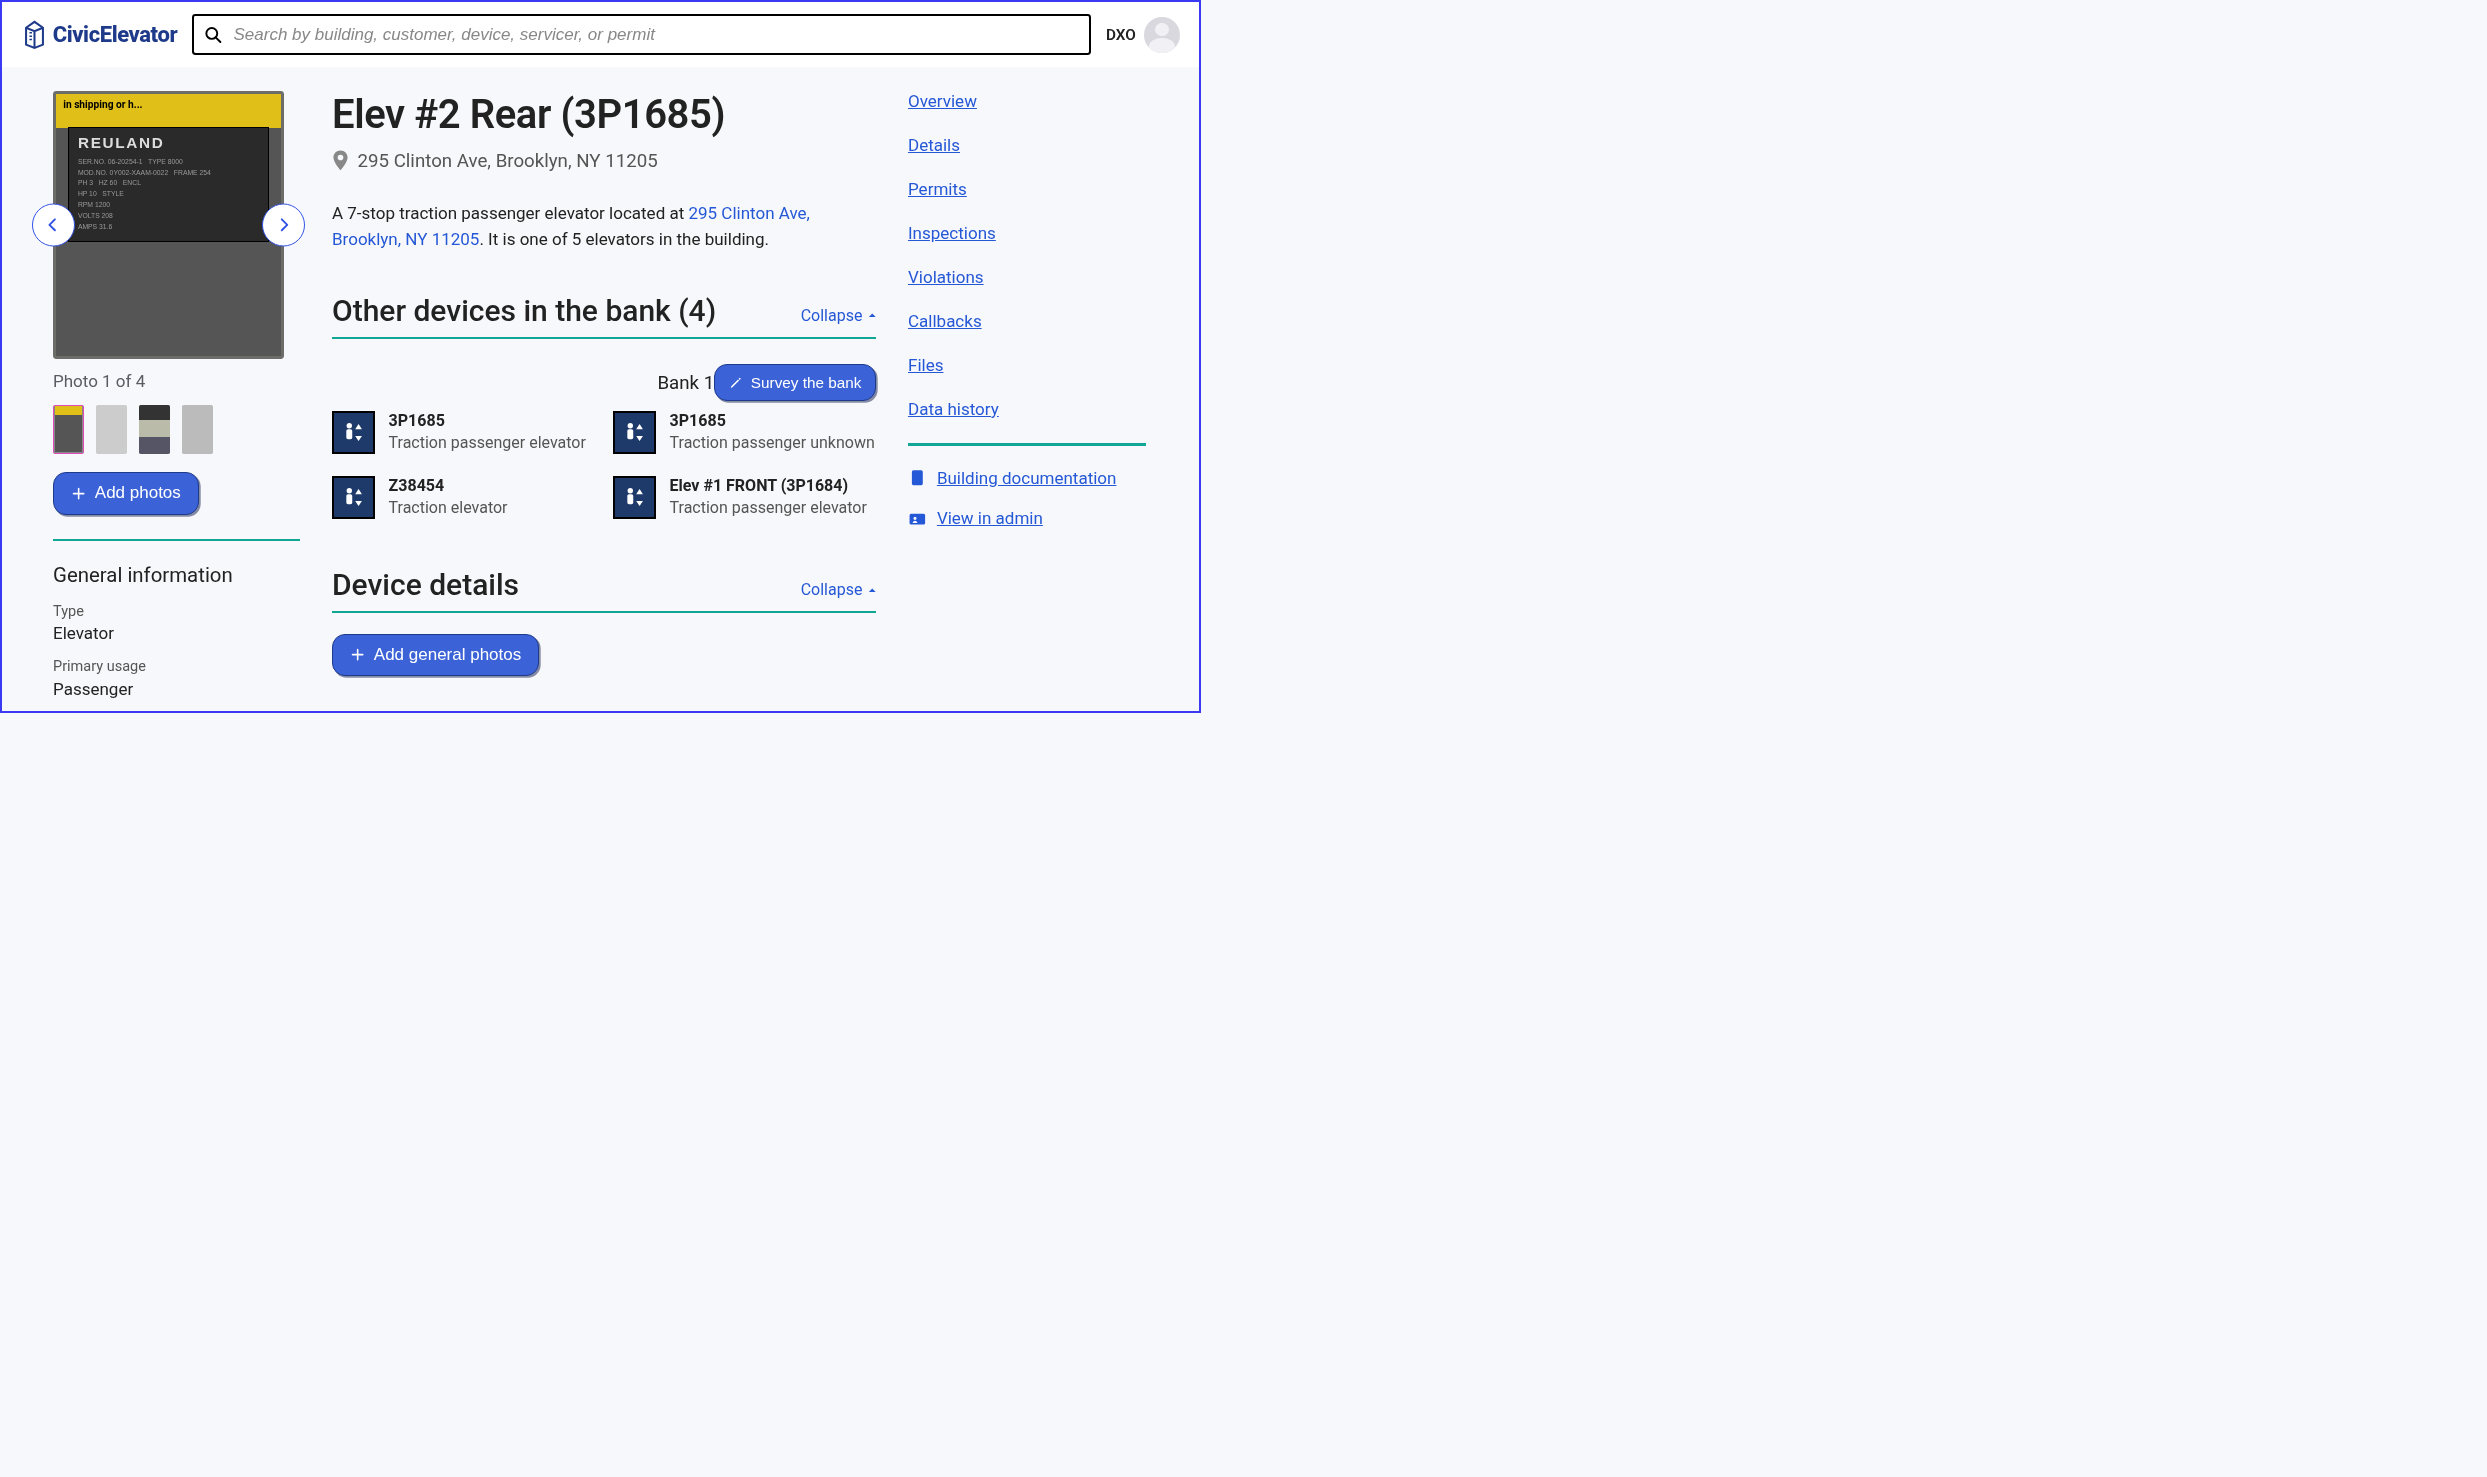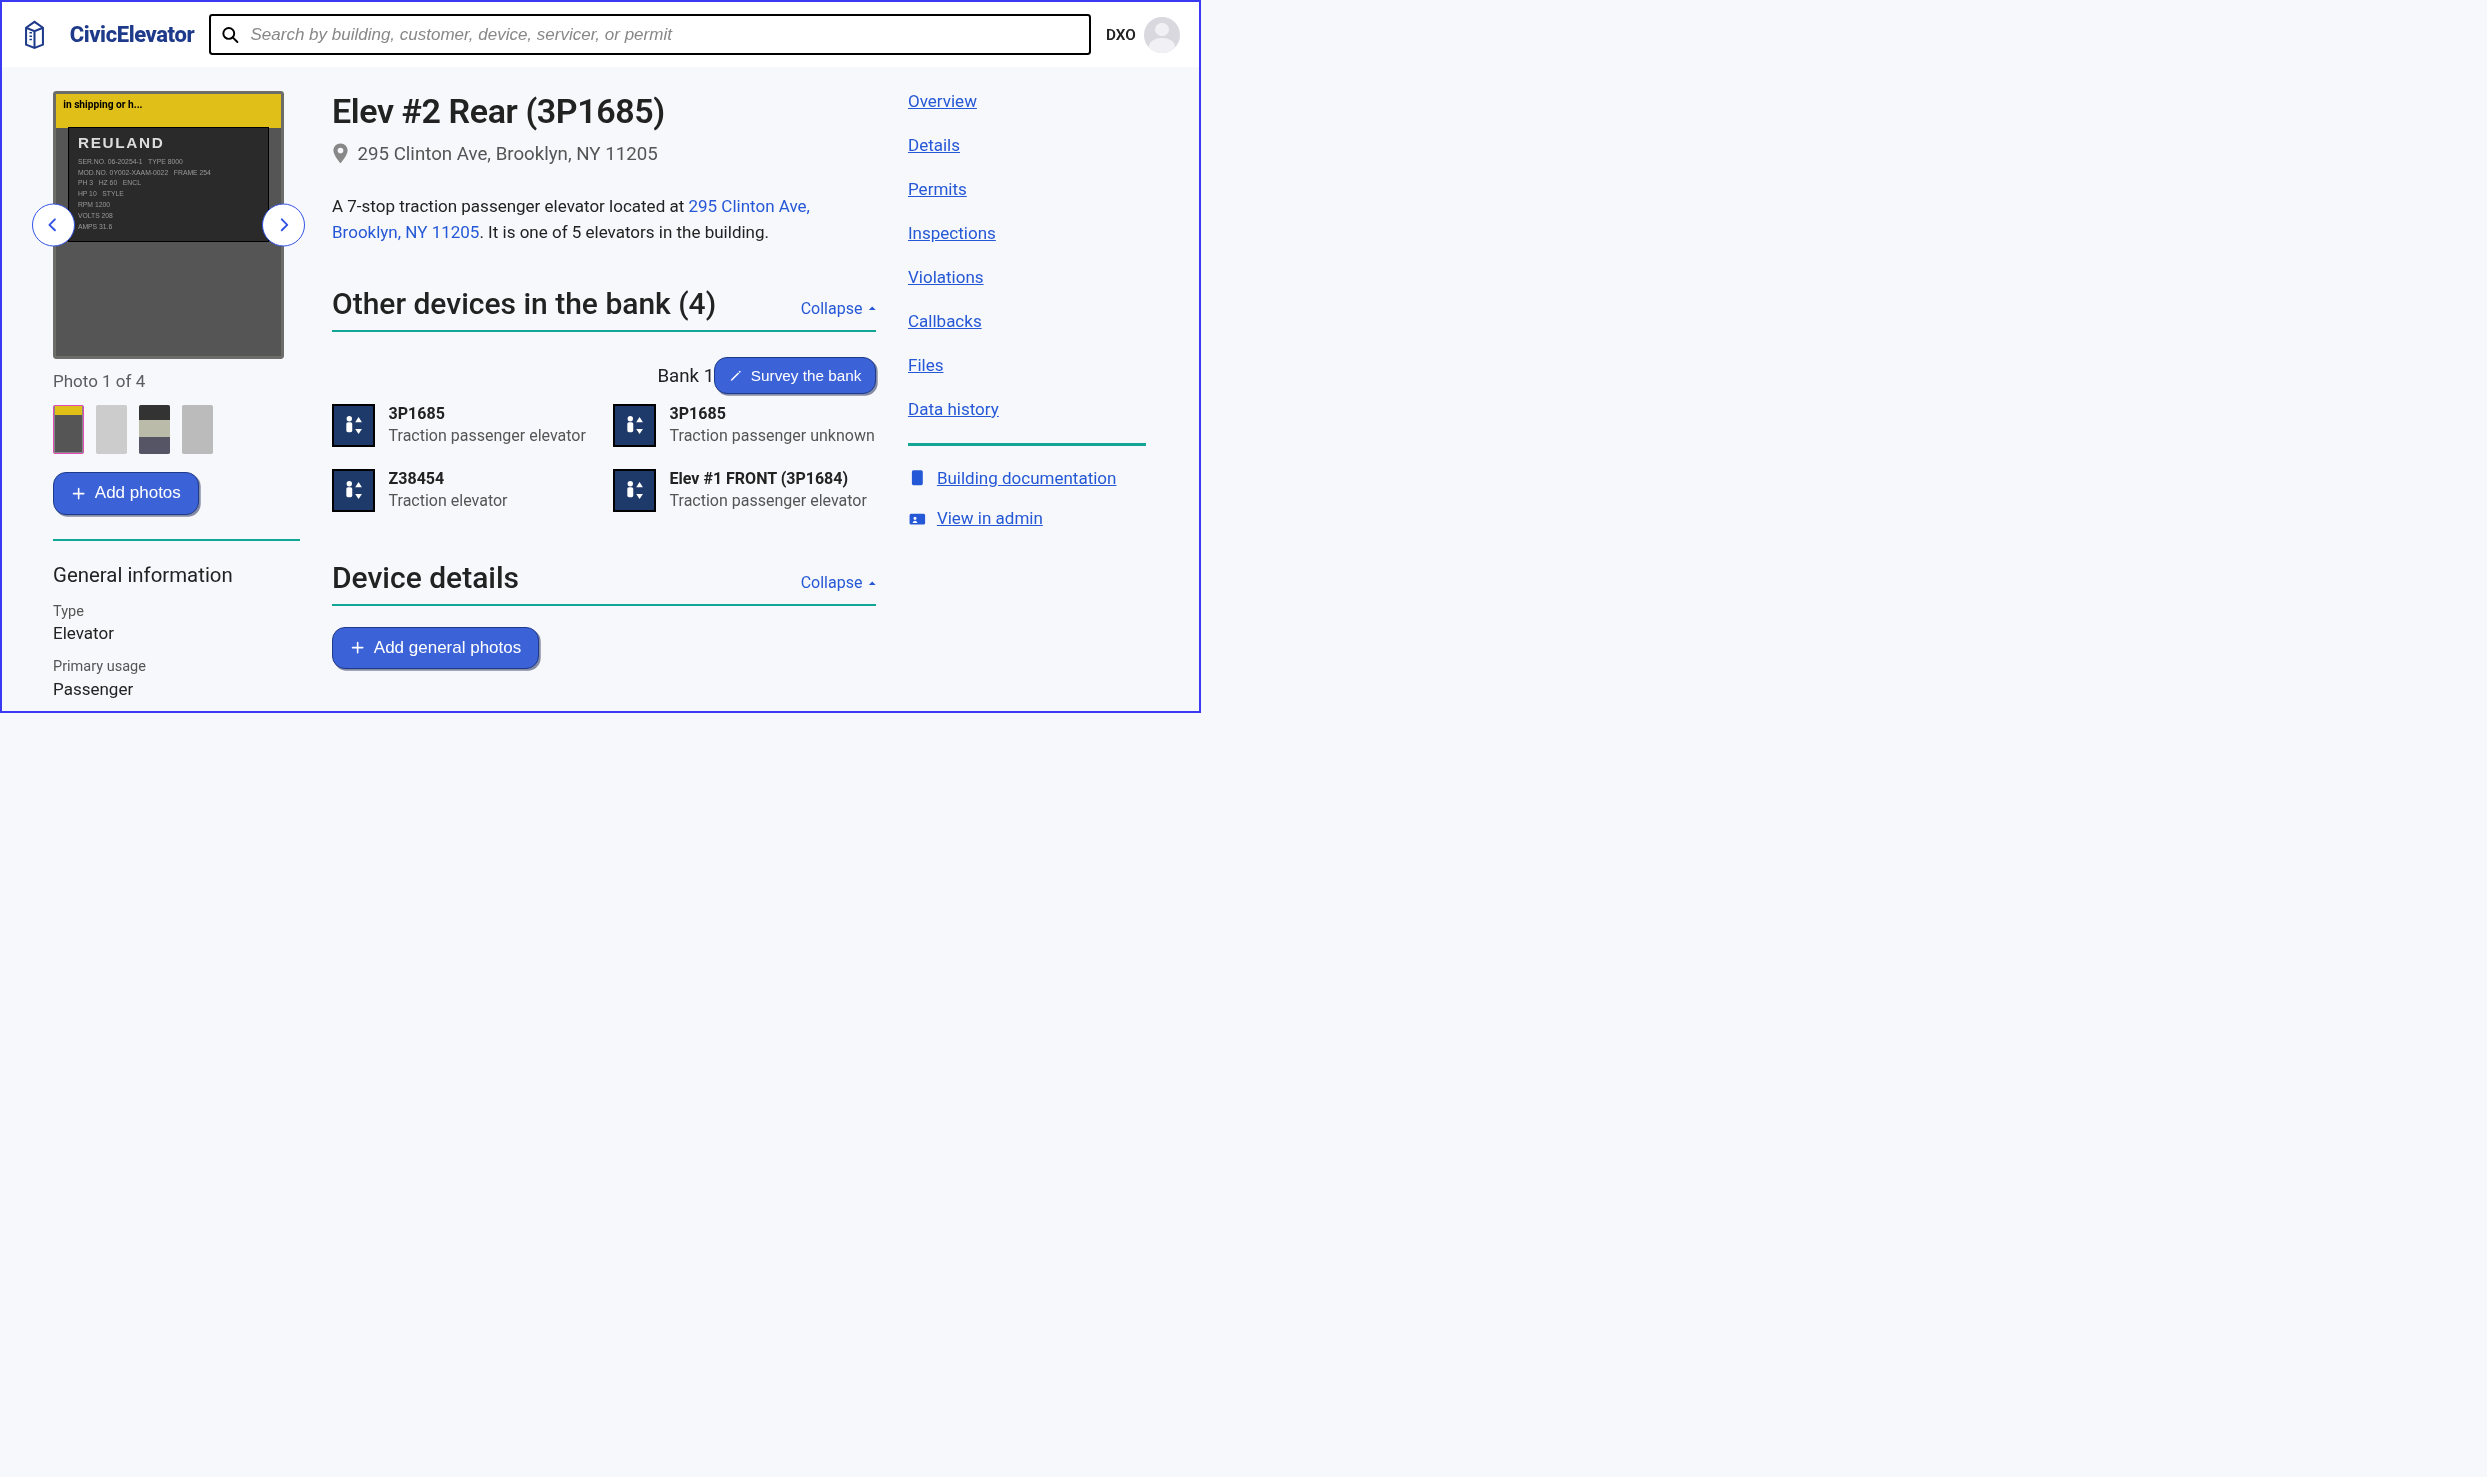--- a/index.html
+++ b/index.html
@@ -15,21 +15,21 @@
 .topbar {
   display: flex;
   align-items: center;
   padding: 12px 18.7px;
   background: #fff;
   gap: 15.3px;
 }
 .logo {
   display: flex;
   align-items: center;
-  gap: 22px;
+  gap: 5px;
   font-weight: 800;
   font-size: 22px;
   color: #1e3a8a;
   letter-spacing: -0.4px;
 }
 .logo-icon { width: 27px; height: 31px; }
 .search-wrap {
   flex: 1;
   position: relative;
 }
@@ -142,21 +142,21 @@
   cursor:pointer;
 }
 .btn.small{ font-size:15.3px; padding:8.5px 13.6px;}
 .add-photos-wrap{ margin-top:18.7px;}
 .gen-info-title { font-size:20.4px; font-weight:400; margin-top:22px; }
 .gen-info-underline{height:2.6px;background:#11a696;margin-top:5.1px;width:100%;}
 .field { margin-top:15.3px;}
 .field-label{font-size:14.5px;color:#555;}
 .field-value{font-size:17px;margin-top:3.4px;}
 
-.page-title{font-size:34px;font-weight:600;letter-spacing:-0.4px;}
+.page-title{font-size:40px;font-weight:600;letter-spacing:-0.4px;}
 .addr-row{display:flex;align-items:center;gap:8.5px;margin-top:12px;font-size:18.7px;color:#555;}
 .addr-row svg{width:17px;height:22px;fill:#888;}
 .descr{font-size:17px;line-height:1.5;margin-top:29px;}
 .descr a{color:#2558d6;text-decoration:none;}
 .subhead-row{display:flex;align-items:baseline;justify-content:space-between;margin-top:41px;}
 .subhead{font-size:30px;font-weight:500;}
 .collapse{font-size:16px;color:#2558d6;cursor:pointer;display:flex;align-items:center;gap:5.1px;}
 .underline-full{height:2.6px;background:#11a696;margin-top:8.5px;}
 .bank-head-row{display:flex;align-items:center;justify-content:flex-end;margin-top:25px;}
 .bank-name{font-size:18.7px;}

